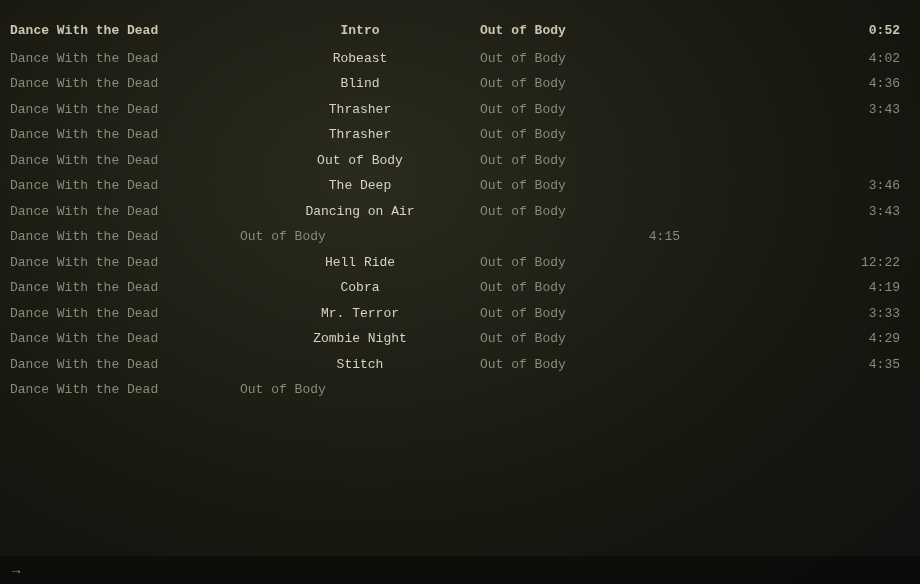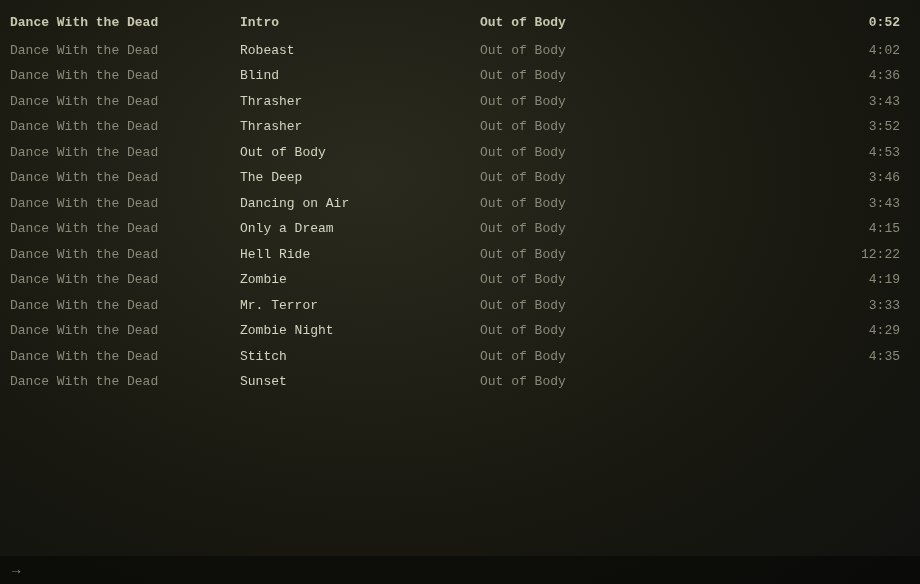--- a/index.html
+++ b/index.html
@@ -10,40 +10,40 @@
       color: #8a8a7a;
       font-family: 'Courier New', Courier, monospace;
       font-size: 13px;
       width: 920px;
       height: 584px;
       overflow: hidden;
       position: relative;
     }
 
     .track-list {
-      padding: 10px 0;
+      padding: 18px 0;
       width: 100%;
     }
 
     .track-row {
       display: grid;
       grid-template-columns: 230px 240px 200px 1fr;
       padding: 3px 20px 3px 10px;
       line-height: 1.5;
       cursor: default;
     }
 
     .track-row.header {
       color: #c8c8b0;
       font-weight: bold;
       margin-bottom: 2px;
     }
 
     .col-artist { color: #8a8a7a; }
-    .col-title { color: #d4d4c0; }
+    .col-title { color: #d4d4c0; text-align: center; }
     .col-album { color: #8a8a7a; }
     .col-duration {
       text-align: right;
       color: #8a8a7a;
     }
 
     .track-row.header .col-artist,
     .track-row.header .col-title,
     .track-row.header .col-album,
     .track-row.header .col-duration {
@@ -94,55 +94,52 @@
     <div class="track-row">
       <span class="col-artist">Dance With the Dead</span>
       <span class="col-title">Thrasher</span>
       <span class="col-album">Out of Body</span>
       <span class="col-duration">3:43</span>
     </div>
     <div class="track-row">
       <span class="col-artist">Dance With the Dead</span>
       <span class="col-title">Thrasher</span>
       <span class="col-album">Out of Body</span>
-      <span class="col-duration">3:52</span>
     </div>
     <div class="track-row">
       <span class="col-artist">Dance With the Dead</span>
       <span class="col-title">Out of Body</span>
       <span class="col-album">Out of Body</span>
-      <span class="col-duration">4:53</span>
     </div>
     <div class="track-row">
       <span class="col-artist">Dance With the Dead</span>
       <span class="col-title">The Deep</span>
       <span class="col-album">Out of Body</span>
       <span class="col-duration">3:46</span>
     </div>
     <div class="track-row">
       <span class="col-artist">Dance With the Dead</span>
       <span class="col-title">Dancing on Air</span>
       <span class="col-album">Out of Body</span>
       <span class="col-duration">3:43</span>
     </div>
     <div class="track-row">
       <span class="col-artist">Dance With the Dead</span>
-      <span class="col-title">Only a Dream</span>
       <span class="col-album">Out of Body</span>
       <span class="col-duration">4:15</span>
     </div>
     <div class="track-row">
       <span class="col-artist">Dance With the Dead</span>
       <span class="col-title">Hell Ride</span>
       <span class="col-album">Out of Body</span>
       <span class="col-duration">12:22</span>
     </div>
     <div class="track-row">
       <span class="col-artist">Dance With the Dead</span>
-      <span class="col-title">Zombie</span>
+      <span class="col-title">Cobra</span>
       <span class="col-album">Out of Body</span>
       <span class="col-duration">4:19</span>
     </div>
     <div class="track-row">
       <span class="col-artist">Dance With the Dead</span>
       <span class="col-title">Mr. Terror</span>
       <span class="col-album">Out of Body</span>
       <span class="col-duration">3:33</span>
     </div>
     <div class="track-row">
@@ -152,20 +149,19 @@
       <span class="col-duration">4:29</span>
     </div>
     <div class="track-row">
       <span class="col-artist">Dance With the Dead</span>
       <span class="col-title">Stitch</span>
       <span class="col-album">Out of Body</span>
       <span class="col-duration">4:35</span>
     </div>
     <div class="track-row">
       <span class="col-artist">Dance With the Dead</span>
-      <span class="col-title">Sunset</span>
       <span class="col-album">Out of Body</span>
     </div>
   </div>
 
 <div class="bottom-bar">
   <span class="arrow-icon">→</span>
 </div>
 
 </body></html>

